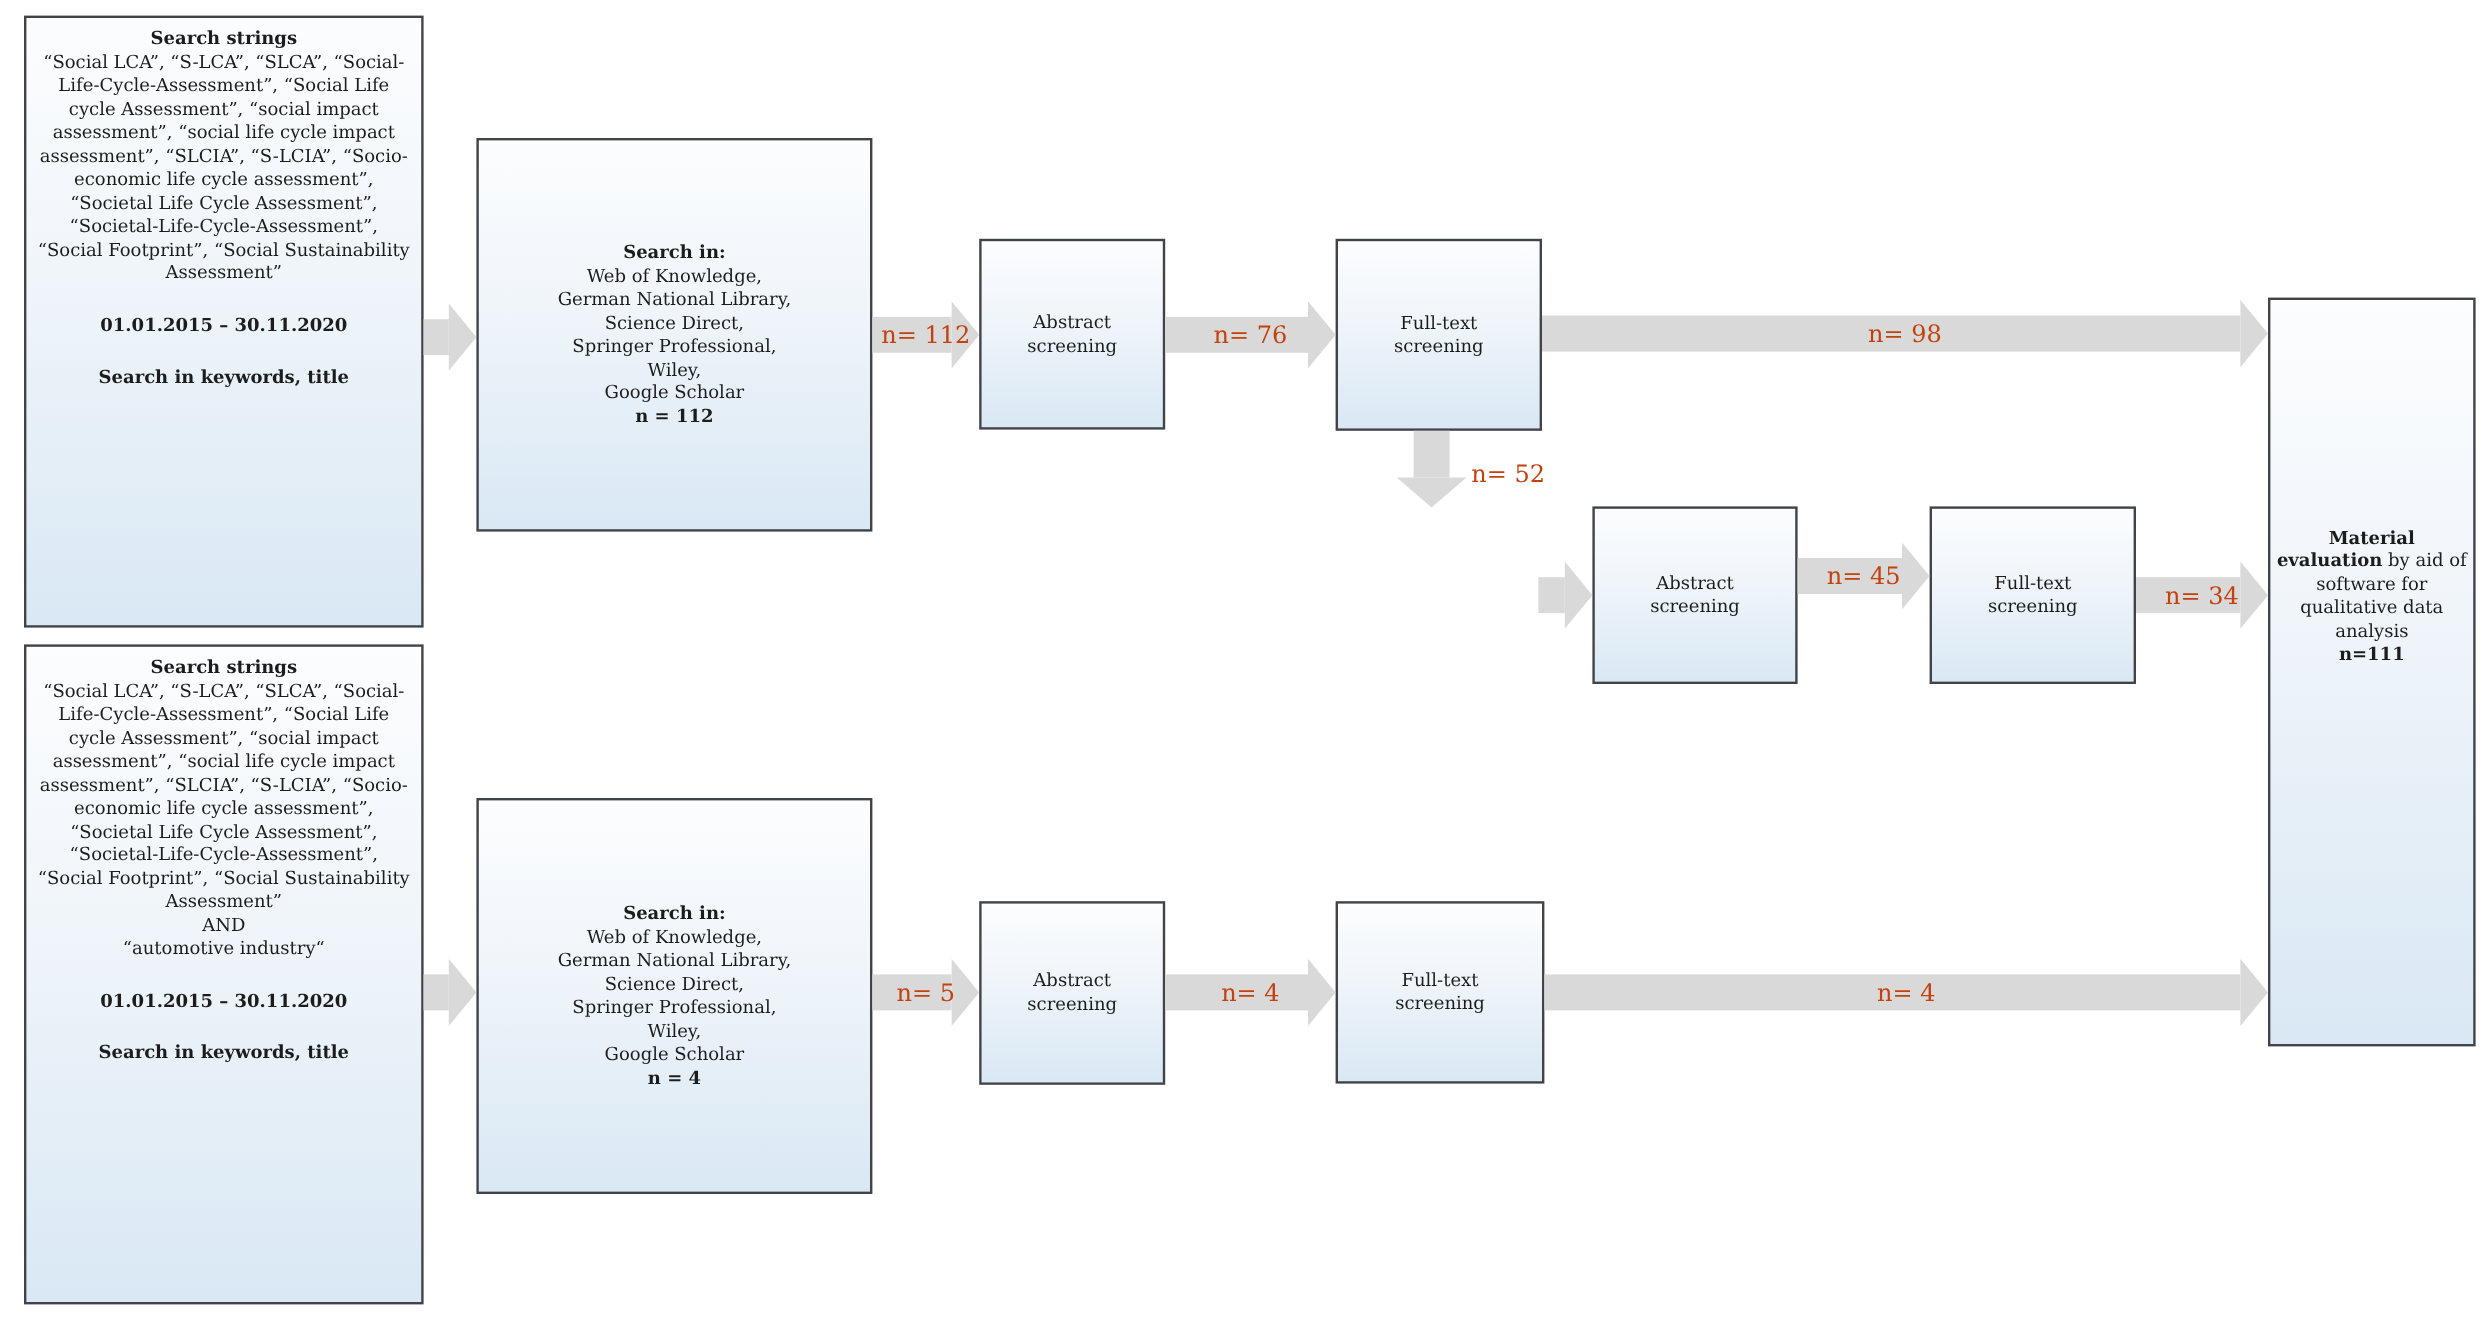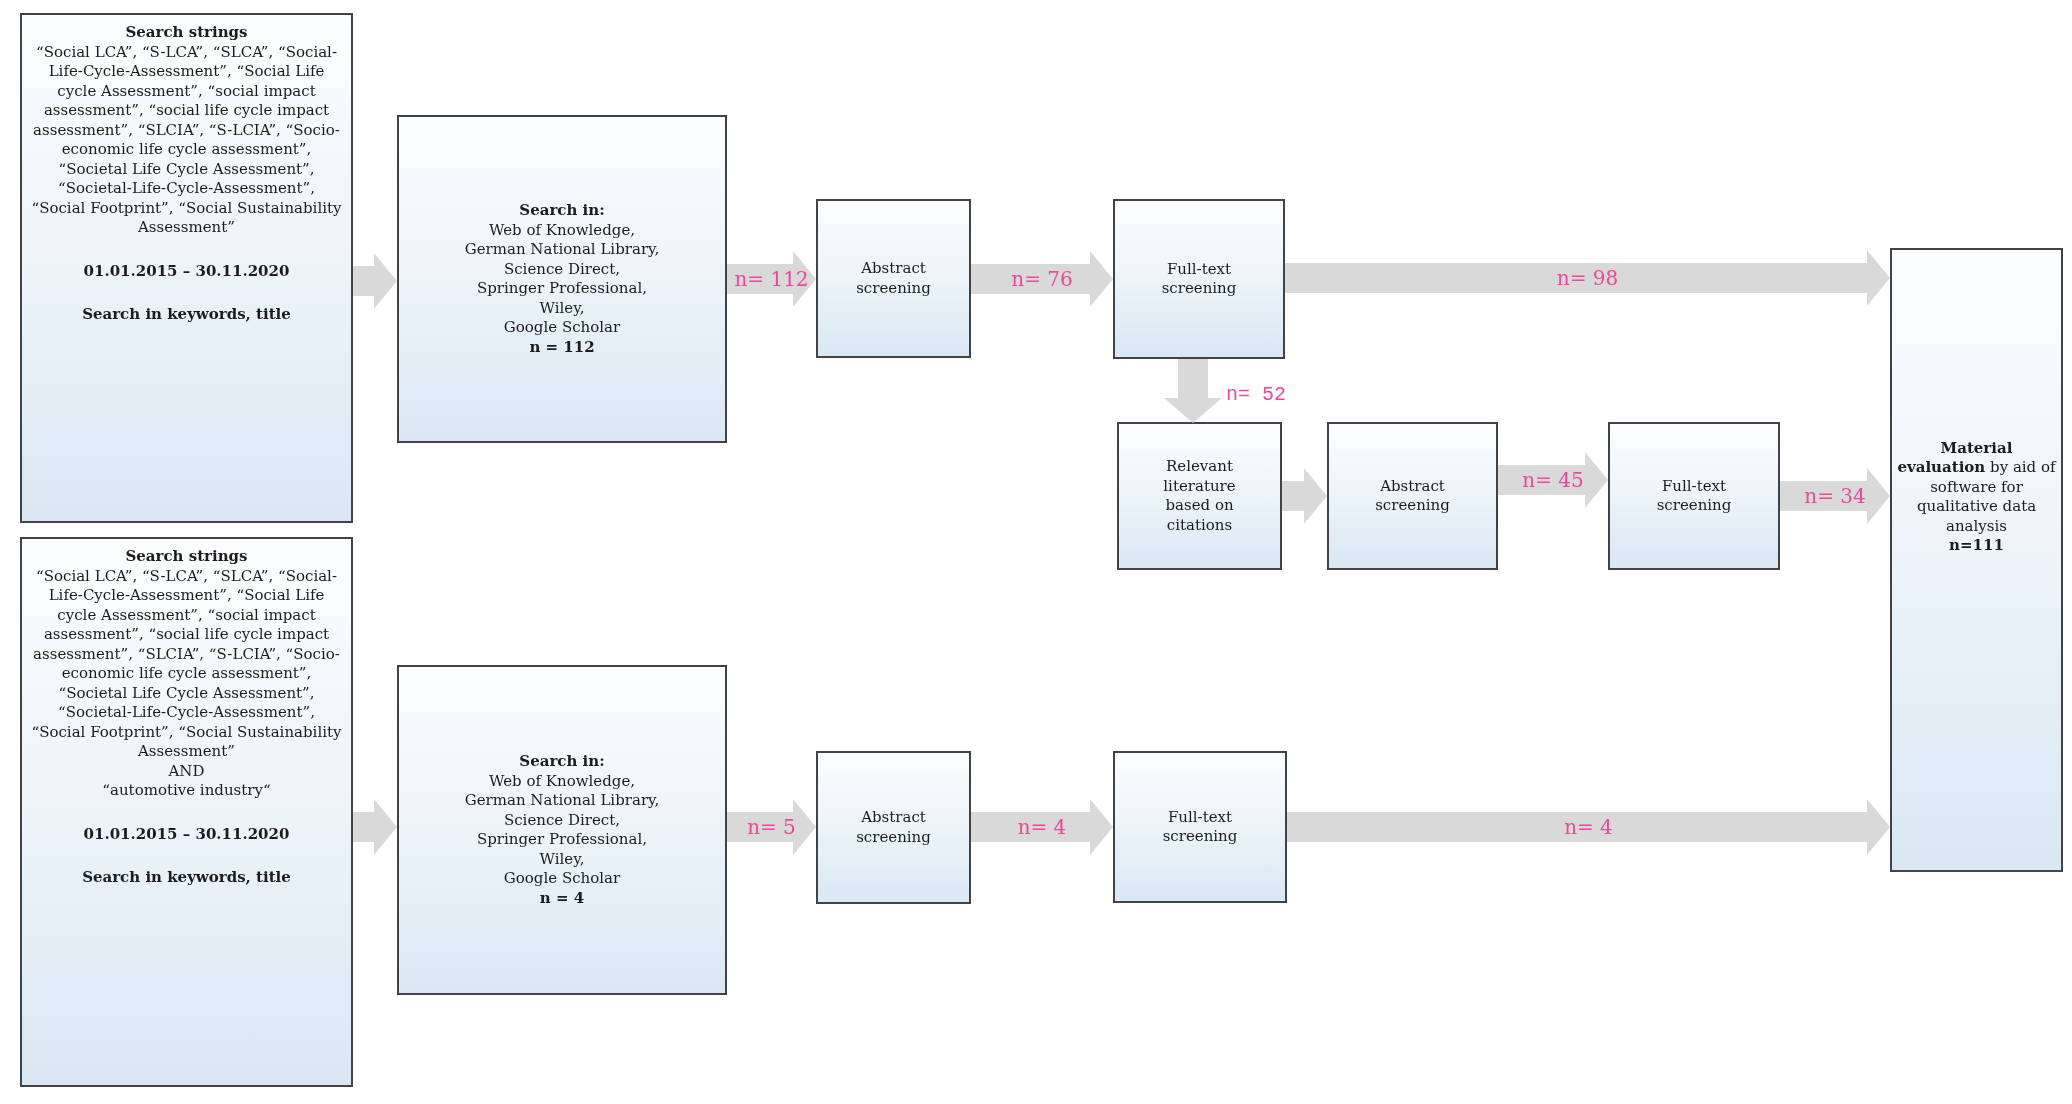--- a/index.html
+++ b/index.html
@@ -41,36 +41,36 @@
   }
   .arrow-r .head {
     position:absolute; right:0; top:0; width:0; height:0;
     border-left:23px solid #d9d9d9;
     border-top:28px solid transparent;
     border-bottom:28px solid transparent;
   }
   .arrow-label {
     position:absolute; width:100%; text-align:center;
     top:50%; transform:translateY(-50%);
-    font-size:20px; color:#ec4899; white-space:nowrap;
+    font-size:20px; color:#c2410c; white-space:nowrap;
   }
   
   .arrow-d { position:absolute; width:58px; }
   .arrow-d .shaft {
     position:absolute; left:14px; top:0; width:30px;
     height:calc(100% - 25px); background:#d9d9d9;
   }
   .arrow-d .head {
     position:absolute; bottom:0; left:0; width:0; height:0;
     border-top:25px solid #d9d9d9;
     border-left:29px solid transparent;
     border-right:29px solid transparent;
   }
   .arrow-d .arrow-label {
-    left:62px; top:24px; width:auto; transform:none; text-align:right;font-family:Liberation Mono, monospace;
+    left:62px; top:24px; width:auto; transform:none; text-align:right;
   }
 </style>
 </head>
 <body>
 
 <div id="canvas">
 
   <div class="box src-box" style="left:20px; top:13px; width:333px; height:510px;">
     <div class="bold">Search strings</div>
     <div>“Social LCA”, “S-LCA”, “SLCA”, “Social-Life-Cycle-Assessment”, “Social Life cycle Assessment”, “social impact assessment”, “social life cycle impact assessment”, “SLCIA”, “S-LCIA”, “Socio-economic life cycle assessment”, “Societal Life Cycle Assessment”, “Societal-Life-Cycle-Assessment”, “Social Footprint”, “Social Sustainability Assessment”</div>
@@ -111,26 +111,20 @@
 
   <div class="box" style="left:816px; top:199px; width:155px; height:159px;">
     <div class="pre">Abstract
 screening</div>
   </div>
   <div class="box" style="left:1113px; top:199px; width:172px; height:160px;">
     <div class="pre">Full-text
 screening</div>
   </div>
 
-  <div class="box" style="left:1117px; top:422px; width:165px; height:148px;">
-    <div class="pre">Relevant
-literature
-based on
-citations</div>
-  </div>
   <div class="box" style="left:1327px; top:422px; width:171px; height:148px;">
     <div class="pre">Abstract
 screening</div>
   </div>
   <div class="box" style="left:1608px; top:422px; width:172px; height:148px;">
     <div class="pre">Full-text
 screening</div>
   </div>
 
   <div class="box" style="left:816px; top:751px; width:155px; height:153px;">

